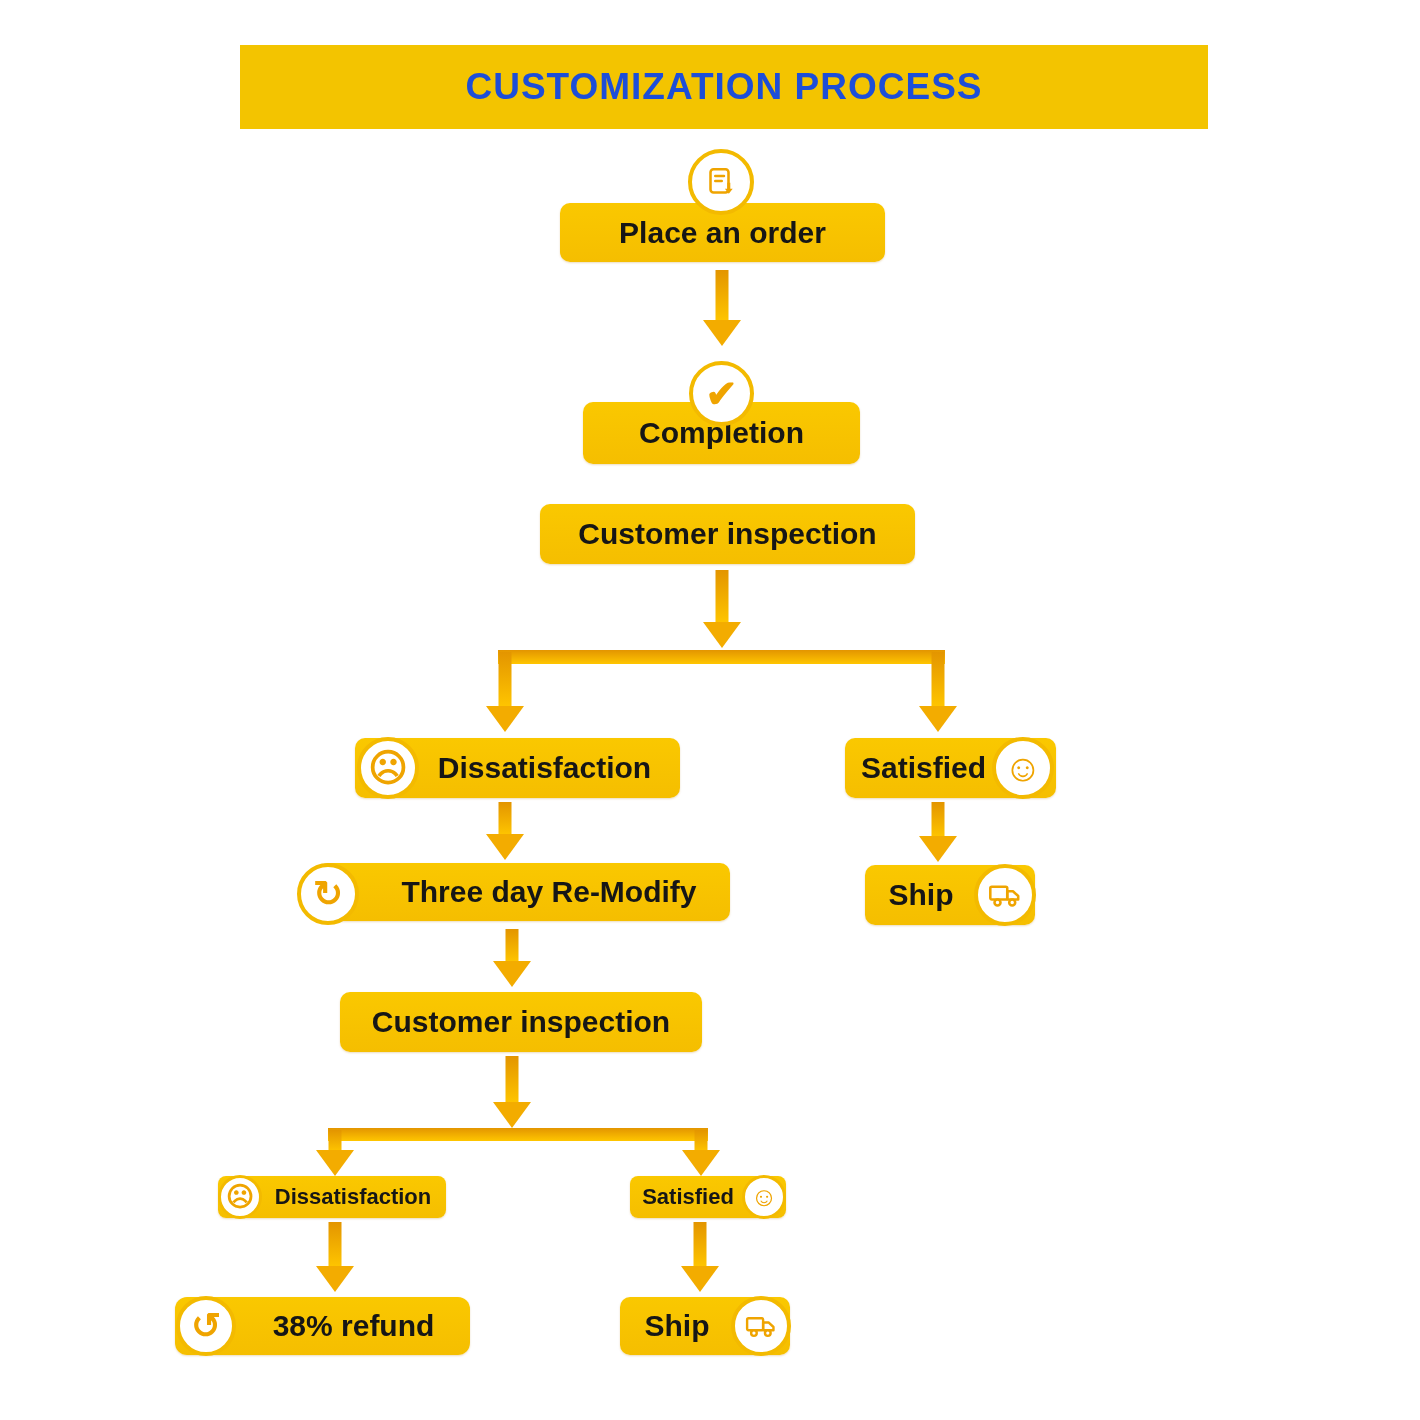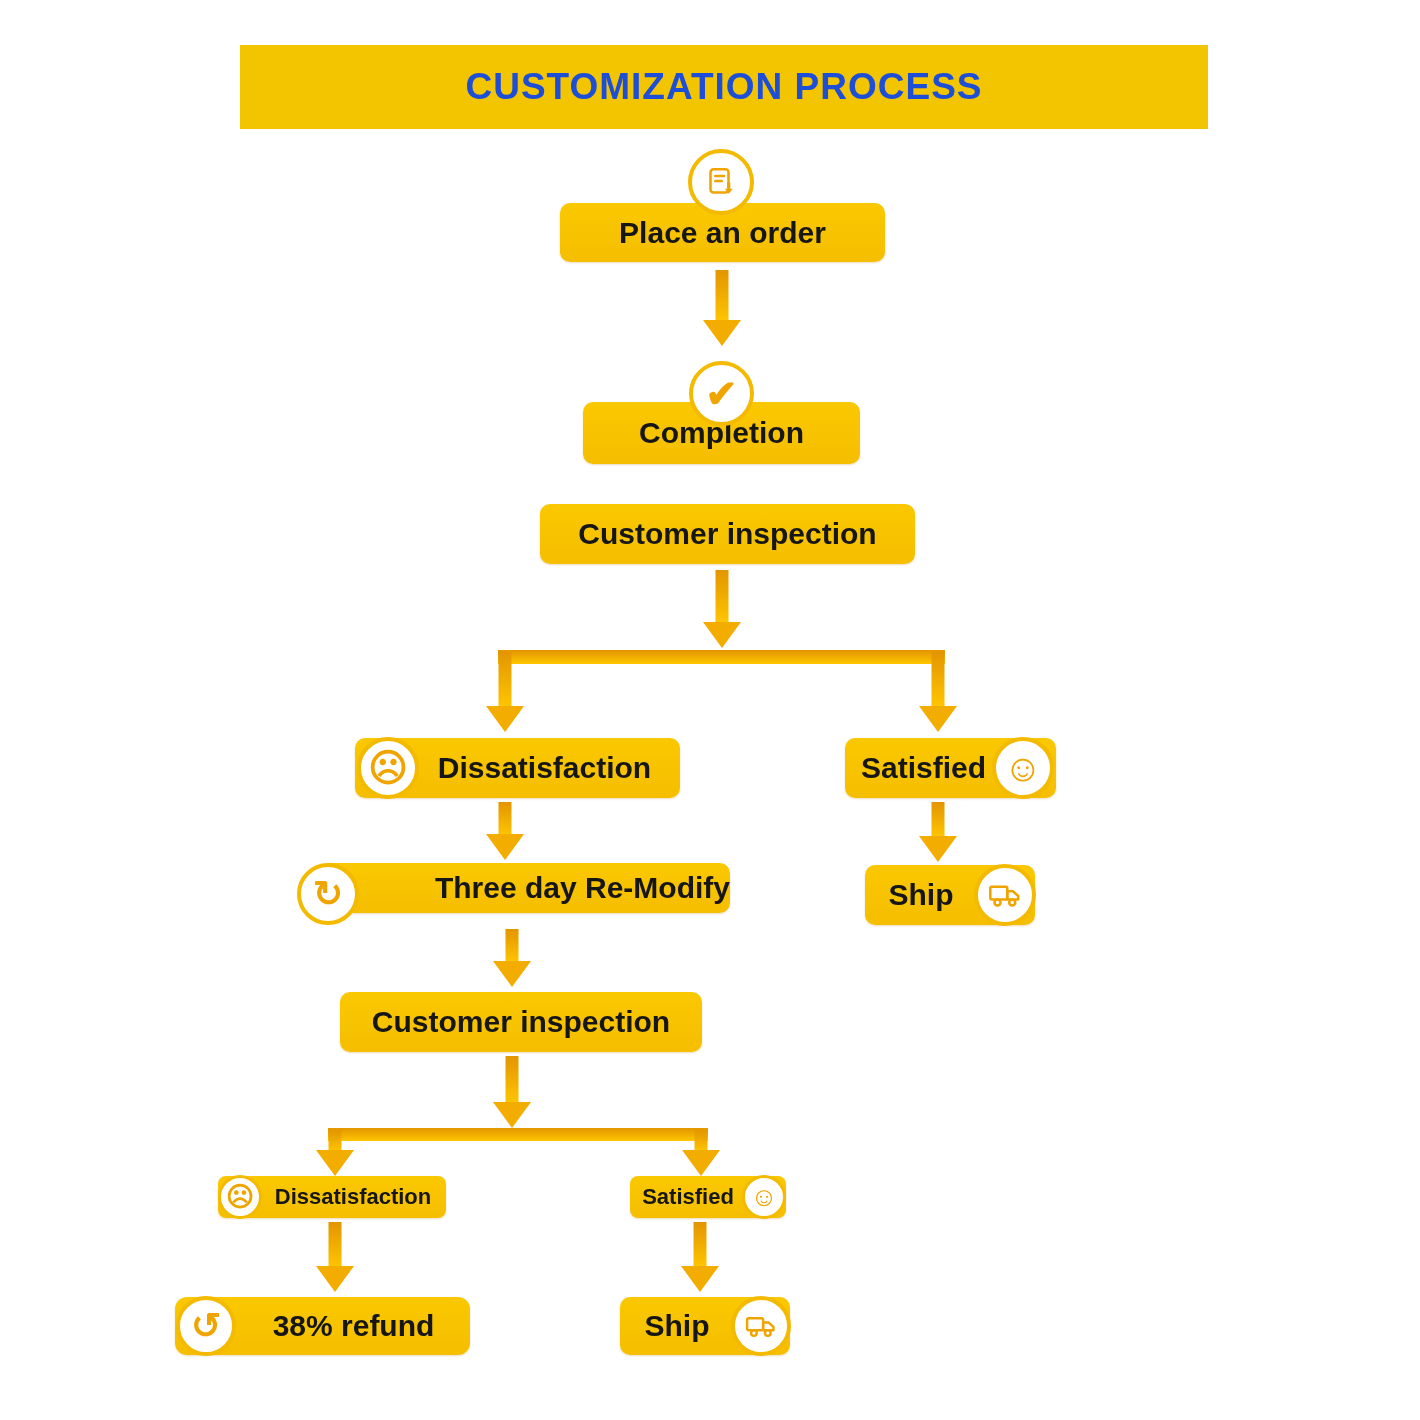--- a/index.html
+++ b/index.html
@@ -121,21 +121,21 @@
 
 <div class="abs arrow" style="left:486px; top:802px; height:58px;">
   <span class="shaft"></span>
     <span class="head"></span>
 </div>
 <div class="abs arrow" style="left:919px; top:802px; height:60px;">
   <span class="shaft"></span>
     <span class="head"></span>
 </div>
 
-<div class="abs node" style="left:318px; top:863px; width:412px; height:50px; padding-left:50px; box-sizing:border-box;justify-content:flex-end;">
+<div class="abs node" style="left:318px; top:863px; width:412px; height:58px; padding-left:50px; box-sizing:border-box;">
   <span>Three day Re-Modify</span>
 </div>
 <div class="abs circle-icon" style="left:297px; top:863px; width:62px; height:62px;">
   <span class="glyph" style="font-size:36px; font-weight:bold;">↻</span>
 </div>
 
 <div class="abs node" style="left:865px; top:865px; width:170px; height:60px; padding-right:58px; box-sizing:border-box;">
   <span>Ship</span>
 </div>
 <div class="abs circle-icon" style="left:974px; top:864px; width:62px; height:62px;">

